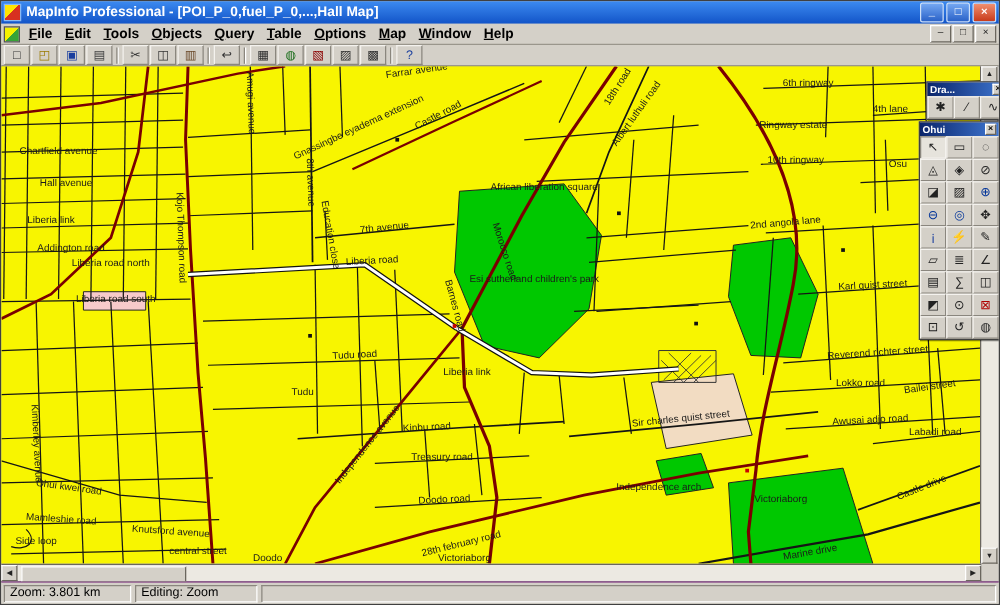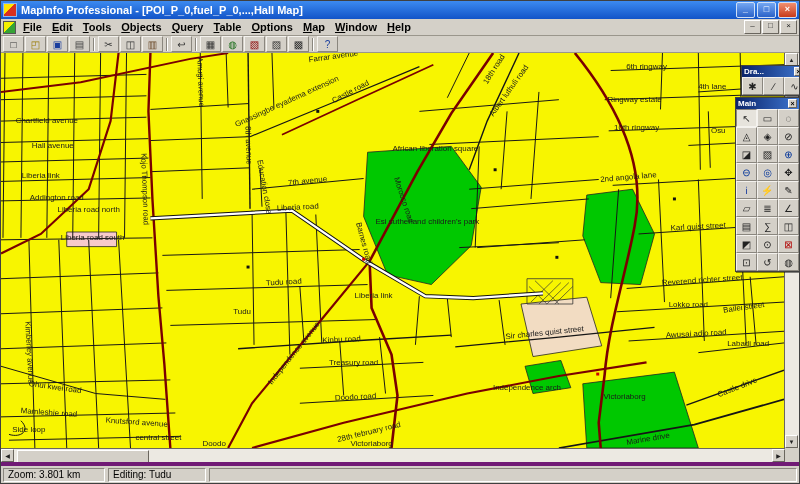--- a/index.html
+++ b/index.html
@@ -64,21 +64,21 @@
   .msgwin{position:absolute;left:641px;top:366px;width:156px;height:50px;z-index:6;background:#d4d0c8;
           border:1px solid #404040;box-shadow:1px 1px 0 rgba(0,0,0,.45);display:flex;flex-direction:column;}
   .msgtitle{height:11px;display:flex;align-items:center;padding:0 2px;
             background:linear-gradient(90deg,#0a246a,#3f77d2);color:#fff;font-size:8px;font-weight:bold;}
   .msgbody{flex:1;display:flex;background:#fff;border:1px solid #6a665e;overflow:hidden;}
   .msglines{flex:1;overflow:hidden;padding:1px 2px;}
   .msgline{font-size:8px;font-weight:bold;color:#00087a;line-height:9px;white-space:nowrap;}
   .msgscroll{width:9px;background:#ece9e2;border-left:1px solid #9a968c;}
   
   .statusbar{height:15px;flex:0 0 15px;display:flex;gap:3px;align-items:center;background:#d4d0c8;
-             border-top:4px solid #701a75;padding:1px 2px;font-size:10px;color:#000;}
+             border-top:1px solid #701a75;padding:1px 2px;font-size:10px;color:#000;}
   .spanel{border:1px solid;border-color:#8a867e #fff #fff #8a867e;padding:0 4px;height:12px;line-height:11px;
           white-space:nowrap;overflow:hidden;}
   .sp-zoom{width:92px;} .sp-edit{width:88px;} .sp-select{width:168px;} .sp-fill{flex:1;}
 </style>
 </head>
 <body>
 
 <div class="window">
 
   <div class="titlebar">
@@ -333,21 +333,21 @@
       </div>
       <div class="pgrid" id="drawing-grid">
           <div class="pbtn" style="color: rgb(34, 34, 34);">✱</div>
           <div class="pbtn" style="color: rgb(34, 34, 34);">∕</div>
           <div class="pbtn" style="color: rgb(34, 34, 34);">∿</div>
         </div>
     </div>
 
     <div class="palette" style="left:734px;top:44px;">
       <div class="ptitle">
-        <span>Main</span>
+        <span>Ohui</span>
         <div class="pclose">×</div>
       </div>
       <div class="pgrid" id="main-grid">
           <div class="pbtn active" style="color: rgb(34, 34, 34);">↖</div>
           <div class="pbtn" style="color: rgb(34, 34, 34);">▭</div>
           <div class="pbtn" style="color: rgb(34, 34, 34);">◌</div>
           <div class="pbtn" style="color: rgb(34, 34, 34);">◬</div>
           <div class="pbtn" style="color: rgb(34, 34, 34);">◈</div>
           <div class="pbtn" style="color: rgb(34, 34, 34);">⊘</div>
           <div class="pbtn" style="color: rgb(34, 34, 34);">◪</div>
@@ -371,17 +371,17 @@
           <div class="pbtn" style="color: rgb(34, 34, 34);">⊡</div>
           <div class="pbtn" style="color: rgb(34, 34, 34);">↺</div>
           <div class="pbtn" style="color: rgb(34, 34, 34);">◍</div>
         </div>
     </div>
 
   </div>
 
   <div class="statusbar">
     <div class="spanel sp-zoom">Zoom: 3.801 km</div>
-    <div class="spanel sp-edit">Editing: Tudu</div>
+    <div class="spanel sp-edit">Editing: Zoom</div>
     <div class="spanel sp-fill"></div>
   </div>
 
 </div>
 
 </body></html>

